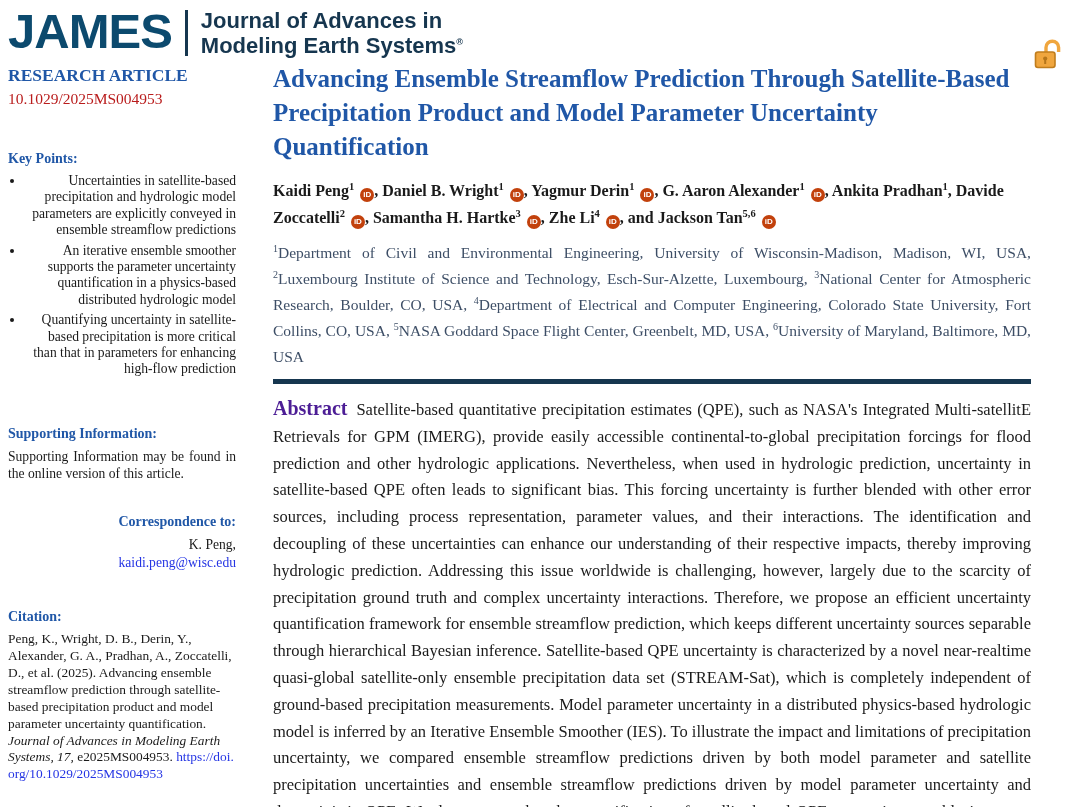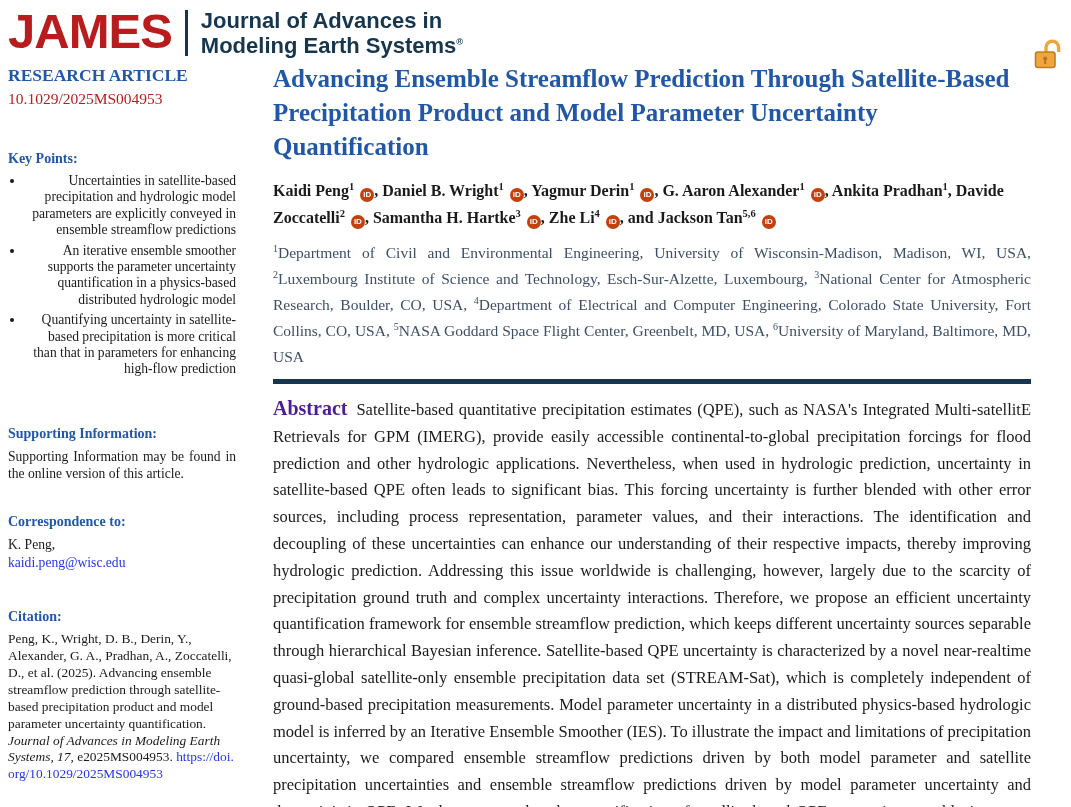--- a/index.html
+++ b/index.html
@@ -9,42 +9,42 @@
     background: #ffffff; color: #1a1a1a;
     font-family: "Liberation Serif", serif;
     overflow: hidden;
   }
   sup { line-height: 0; }
 
   
   .header { position: absolute; left: 8px; top: 4px; display: flex; align-items: flex-start; }
   .logo-acronym {
     font-family: "Liberation Sans", sans-serif; font-weight: 700;
-    font-size: 49px; line-height: 54px; color: #b91c1c; letter-spacing: -1px;
+    font-size: 49px; line-height: 54px; color: #0c4a6e; letter-spacing: -1px;
   }
   .logo-divider { width: 3px; height: 46px; background: #16364f; margin: 6px 13px 0 13px; }
   .logo-name {
     font-family: "Liberation Sans", sans-serif; font-weight: 700;
     font-size: 22px; line-height: 25px; color: #16364f; padding-top: 4px;
   }
   .logo-name sup { font-size: 9px; }
   .oa-lock { position: absolute; right: 5px; top: 38px; width: 34px; height: 34px; }
 
   
   .sidebar { position: absolute; left: 8px; top: 64px; width: 228px; }
   .article-type { color: #2057a7; font-weight: 700; font-size: 17.5px; line-height: 23px; margin: 0; }
   .doi-text { color: #b91c1c; font-size: 15.5px; line-height: 20px; margin: 2px 0 0 0; }
   .sb-heading { color: #2057a7; font-weight: 700; font-size: 14px; line-height: 18px; margin: 0 0 5px 0; }
   .sb-block { font-size: 13.6px; line-height: 17.3px; margin: 0; }
   .key-points { margin-top: 41px; }
   ul.kp-list { margin: 3px 0 0 0; padding: 0 0 0 17px; font-size: 13.6px; line-height: 16.4px; text-align: right; }
   ul.kp-list li { margin-bottom: 4px; }
   .supporting { margin-top: 47px; }
   .supporting .sb-block { text-align: justify; }
-  .correspondence { margin-top: 31px; }
+  .correspondence { margin-top: 31px; text-align: right; }
   .citation { margin-top: 37px; }
   .citation .sb-block { font-size: 13.4px; line-height: 16.9px; }
   a.link { color: #2434e4; text-decoration: none; }
   .break-link { word-break: break-all; }
 
   
   .main { position: absolute; left: 273px; top: 62px; width: 758px; }
   h1.title { color: #2057a7; font-size: 25px; line-height: 34px; font-weight: 700; margin: 0; }
   .authors { margin: 13px 0 0 0; font-size: 16px; font-weight: 700; line-height: 27px; }
   .authors sup { font-size: 10.5px; }

